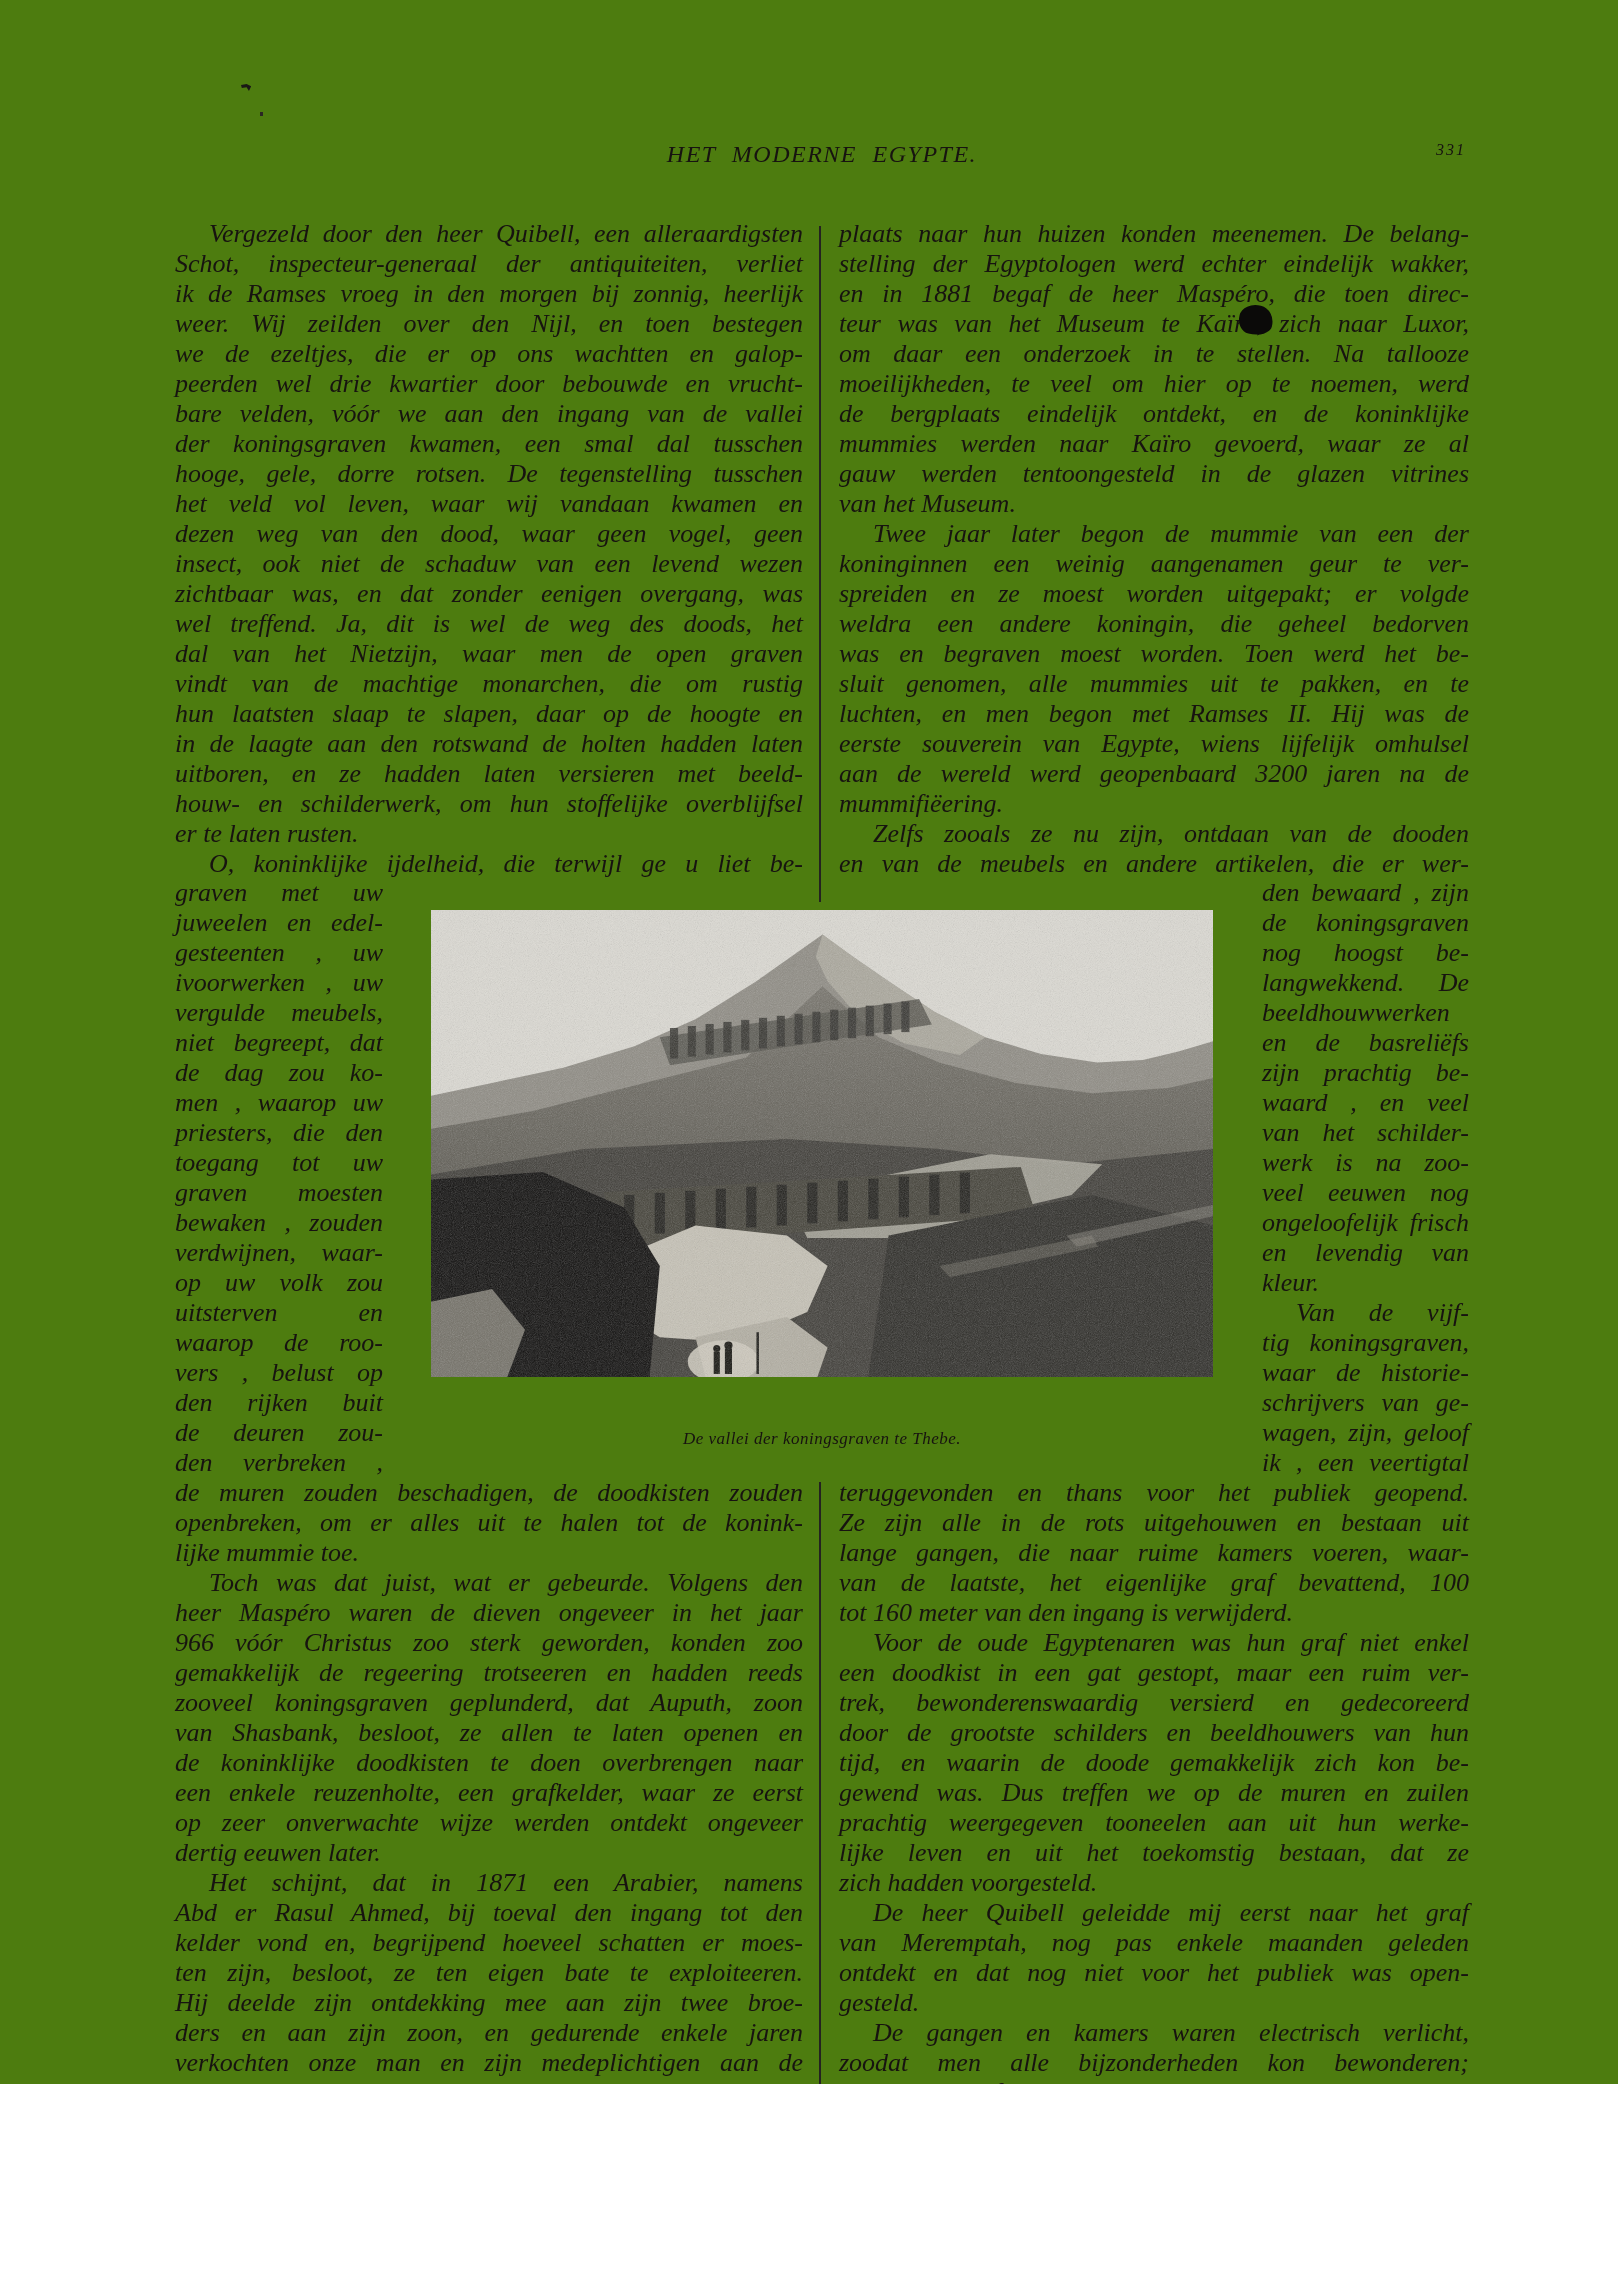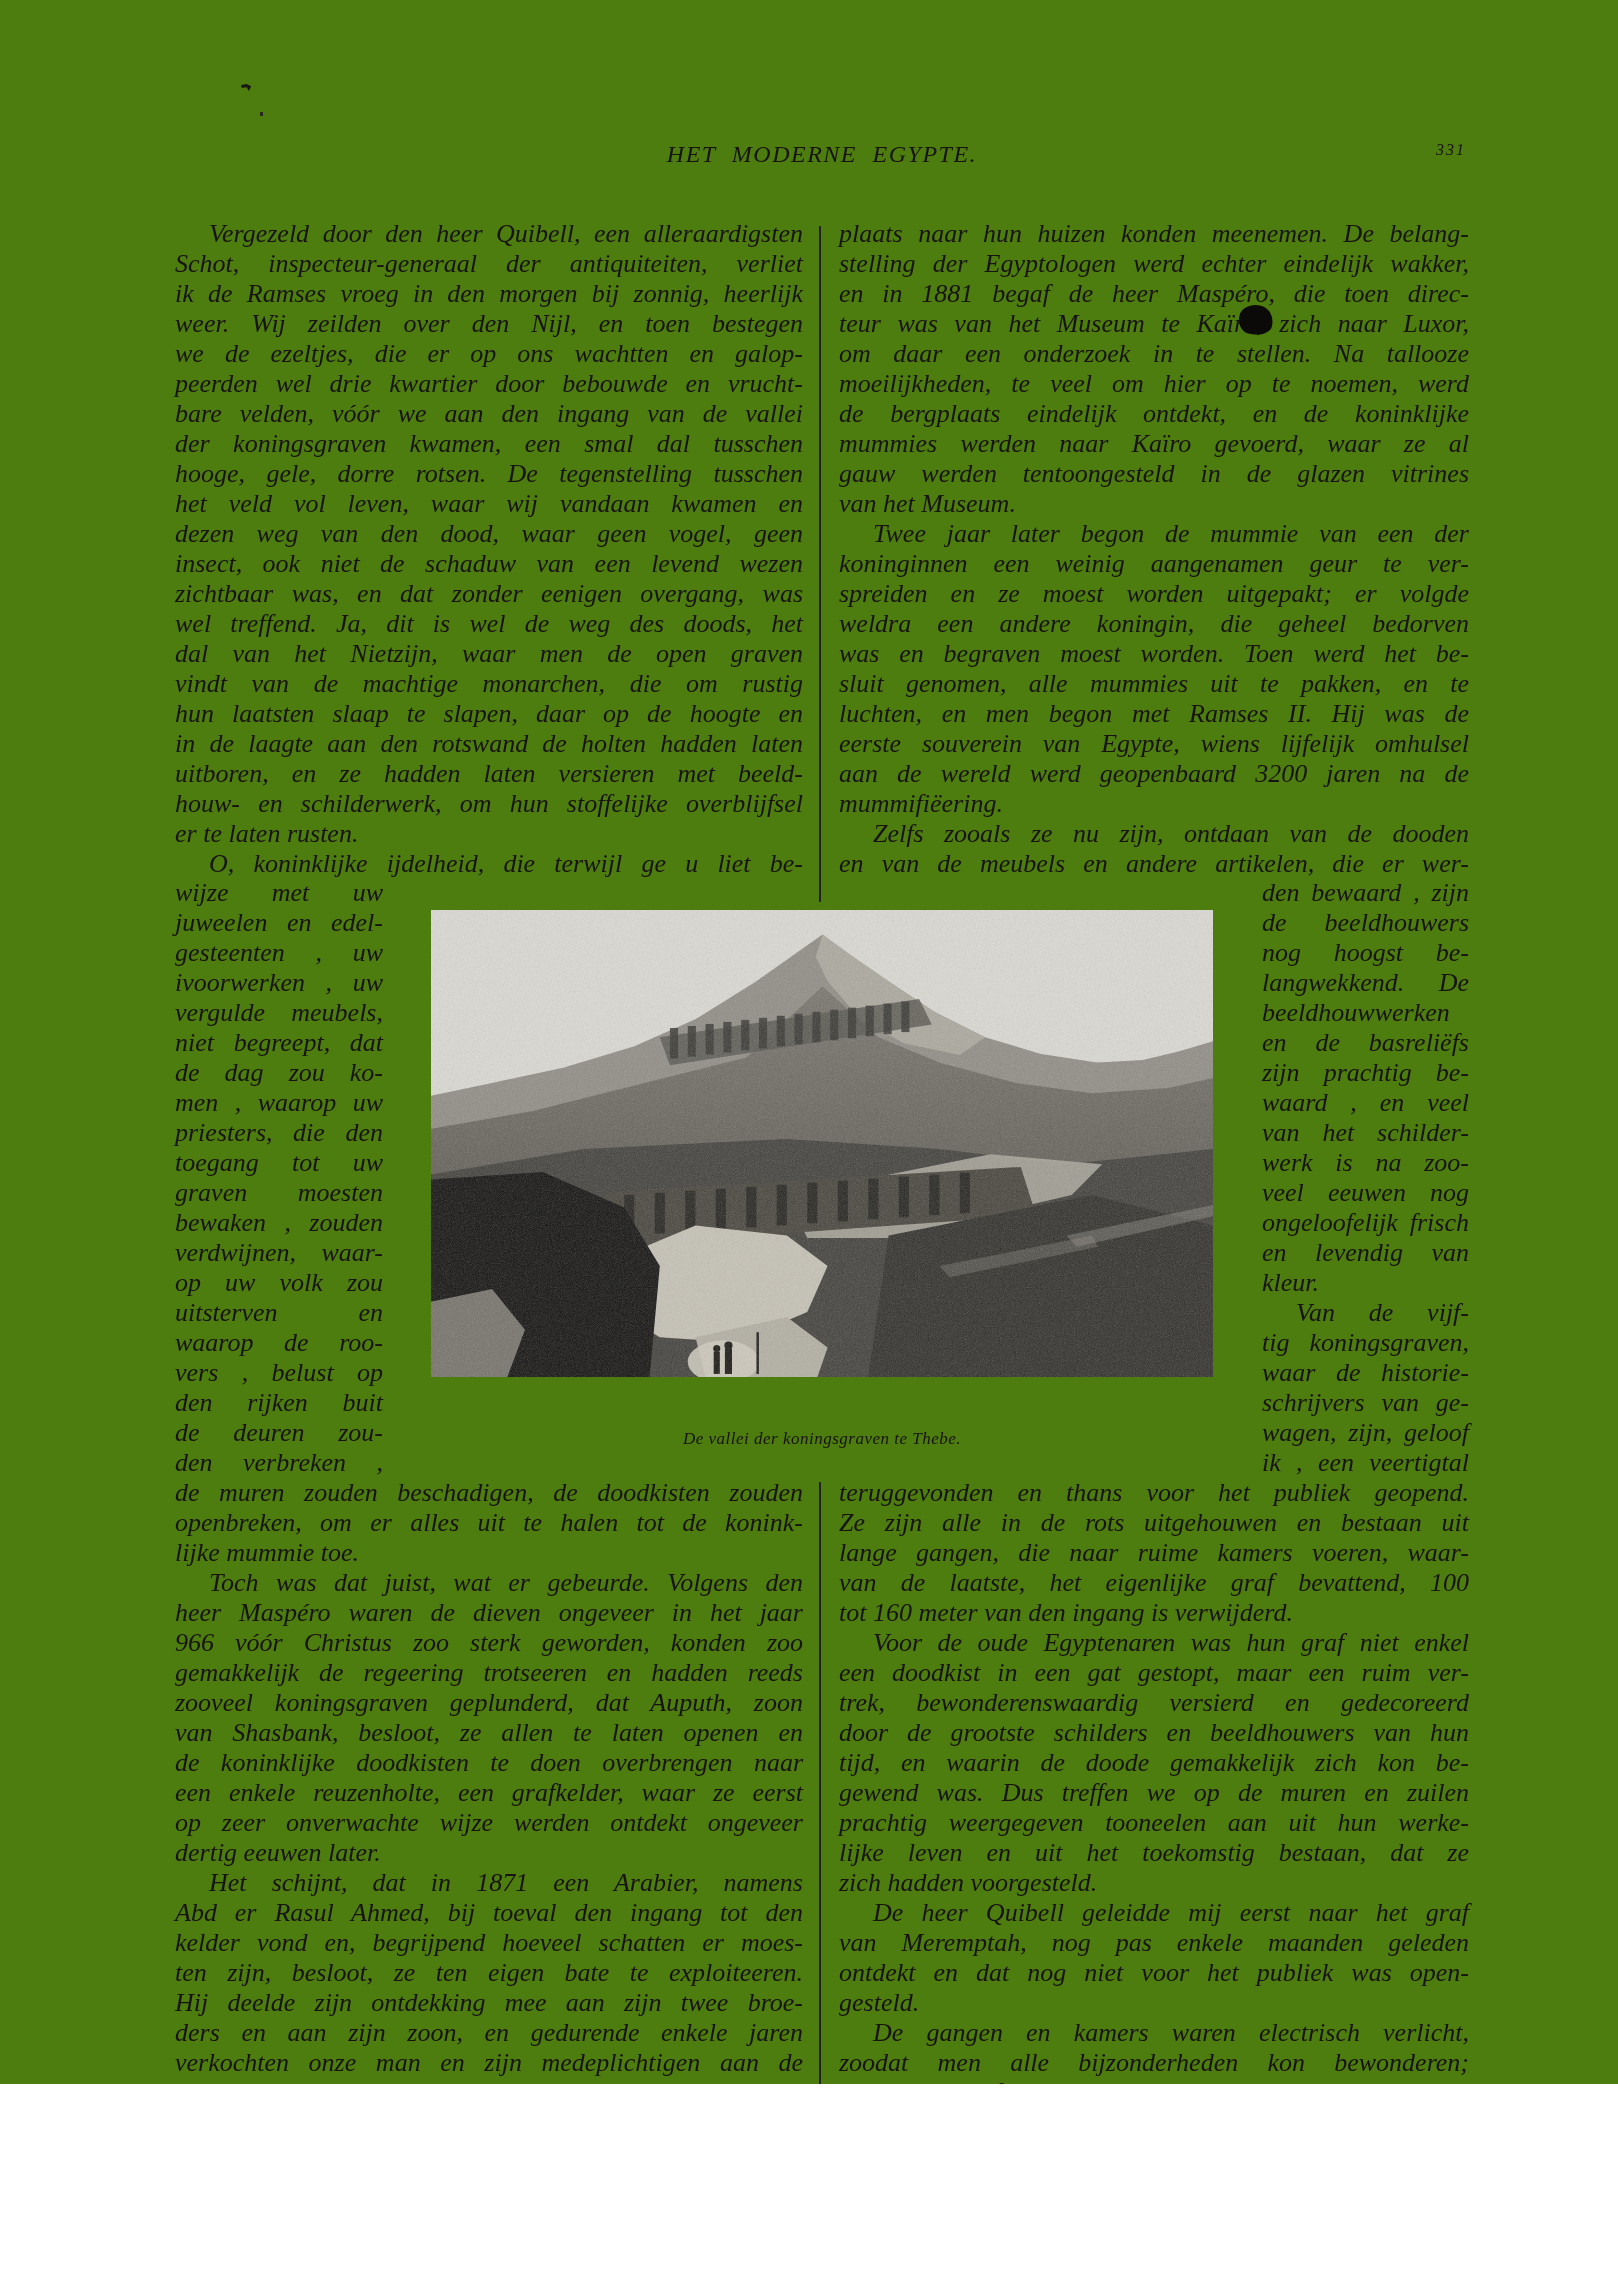--- a/index.html
+++ b/index.html
@@ -117,21 +117,21 @@
       <div class="ln">was en begraven moest worden.  Toen werd het be-</div>
       <div class="ln">sluit genomen, alle mummies uit te pakken, en te</div>
       <div class="ln">luchten, en men begon met Ramses II. Hij was de</div>
       <div class="ln">eerste souverein van Egypte, wiens lijfelijk omhulsel</div>
       <div class="ln">aan de wereld werd geopenbaard 3200 jaren na de</div>
       <div class="ln end">mummifiëering.</div>
       <div class="ln indent">Zelfs zooals ze nu zijn, ontdaan van de dooden</div>
       <div class="ln">en van de meubels en andere artikelen, die er wer-</div>
     </div>
   <div class="block" id="left-narrow">
-      <div class="ln">wijze met uw</div>
+      <div class="ln">graven met uw</div>
       <div class="ln">juweelen en edel-</div>
       <div class="ln">gesteenten , uw</div>
       <div class="ln">ivoorwerken , uw</div>
       <div class="ln">vergulde meubels,</div>
       <div class="ln">niet begreept, dat</div>
       <div class="ln">de dag zou ko-</div>
       <div class="ln">men , waarop uw</div>
       <div class="ln">priesters, die den</div>
       <div class="ln">toegang tot uw</div>
       <div class="ln">graven moesten</div>
@@ -140,21 +140,21 @@
       <div class="ln">op uw volk zou</div>
       <div class="ln">uitsterven en</div>
       <div class="ln">waarop de roo-</div>
       <div class="ln">vers , belust op</div>
       <div class="ln">den rijken buit</div>
       <div class="ln">de deuren zou-</div>
       <div class="ln">den verbreken ,</div>
     </div>
   <div class="block" id="right-narrow">
       <div class="ln">den bewaard , zijn</div>
-      <div class="ln">de beeldhouwers</div>
+      <div class="ln">de koningsgraven</div>
       <div class="ln">nog hoogst be-</div>
       <div class="ln">langwekkend.  De</div>
       <div class="ln">beeldhouwwerken</div>
       <div class="ln">en de basreliëfs</div>
       <div class="ln">zijn prachtig be-</div>
       <div class="ln">waard , en veel</div>
       <div class="ln">van het schilder-</div>
       <div class="ln">werk is na zoo-</div>
       <div class="ln">veel eeuwen nog</div>
       <div class="ln">ongeloofelijk frisch</div>

